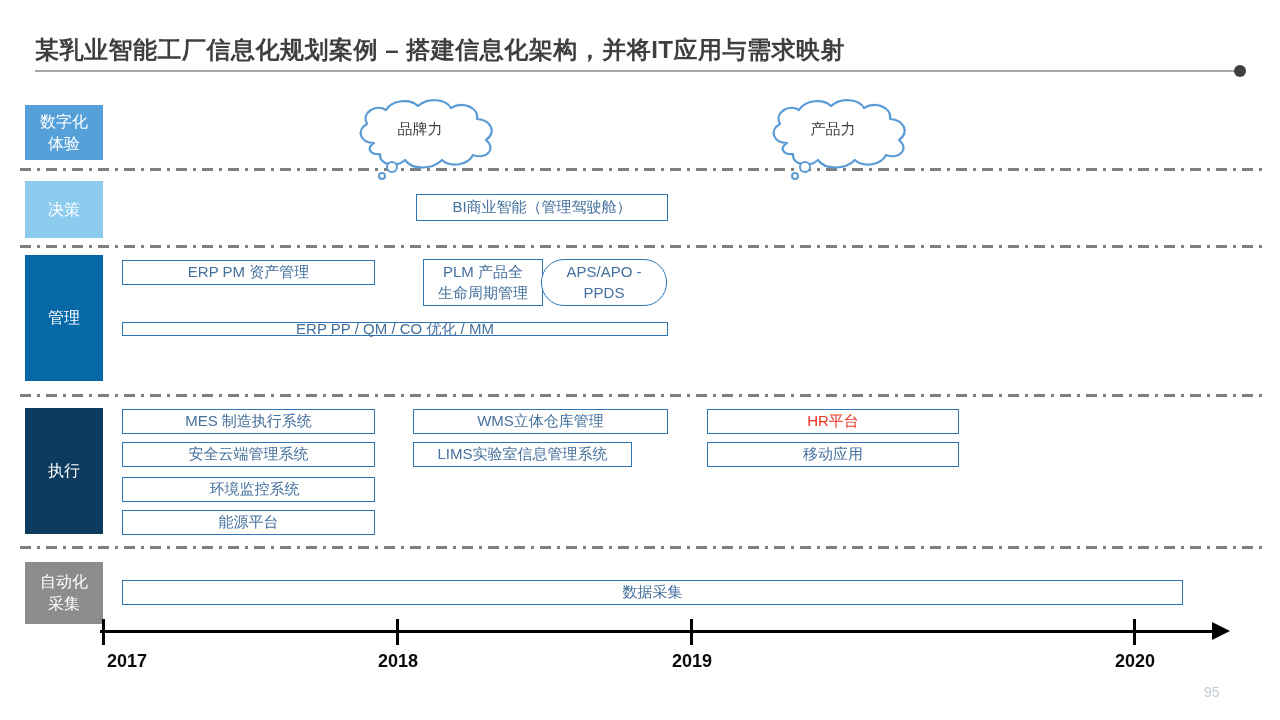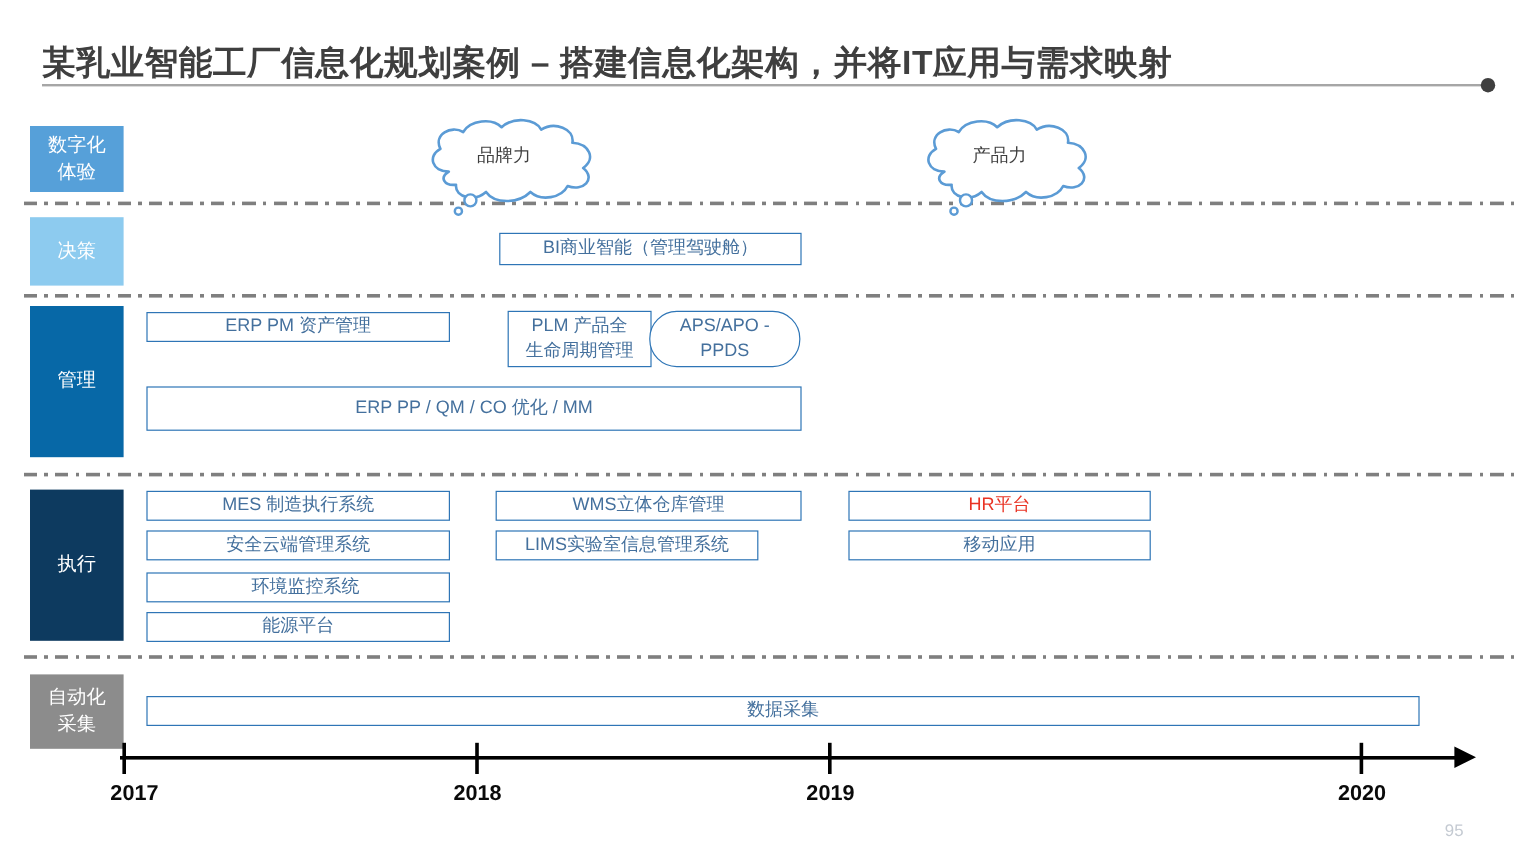--- a/index.html
+++ b/index.html
@@ -2,21 +2,21 @@
 <html><head>
 <meta charset="utf-8">
 <style>
   html,body{margin:0;padding:0;background:#e9e9e9;}
   .slide{
     position:relative;width:1280px;height:720px;background:#ffffff;
     font-family:"Liberation Sans","DejaVu Sans",sans-serif;overflow:hidden;
   }
   
   .title{
-    position:absolute;left:35px;top:34px;font-size:28px;font-weight:700;
+    position:absolute;left:35px;top:34px;font-size:24px;font-weight:700;
     color:#3F3F3F;letter-spacing:.5px;white-space:nowrap;
   }
   .title-line{position:absolute;left:35px;top:70px;width:1203px;height:2px;background:#A6A6A6;}
   .title-dot{position:absolute;left:1234px;top:65px;width:12px;height:12px;border-radius:50%;background:#3F3F3F;}
   
   .lane{
     position:absolute;left:25px;width:78px;color:#ffffff;font-size:16px;line-height:1.35;
     display:flex;align-items:center;justify-content:center;text-align:center;white-space:pre-line;
   }
   .lane-digital{top:105px;height:55px;background:#56A0D9;}
@@ -44,21 +44,21 @@
   
   .box{
     position:absolute;box-sizing:border-box;background:#ffffff;
     border:1.5px solid #2E75B6;color:#44709D;font-size:15px;line-height:1.35;
     display:flex;align-items:center;justify-content:center;text-align:center;white-space:pre-line;
   }
   .b-bi{left:416px;top:194px;width:252px;height:27px;}
   .b-erp-pm{left:122px;top:260px;width:253px;height:25px;}
   .b-plm{left:423px;top:259px;width:120px;height:47px;}
   .b-aps{left:541px;top:259px;width:126px;height:47px;border-radius:23px;}
-  .b-erp-pp{left:122px;top:322px;width:546px;height:37px;}
+  .b-erp-pp{left:122px;top:322px;width:546px;height:14px;}
   .b-integration{left:122px;top:356px;width:1061px;height:25px;}
   .b-mes{left:122px;top:409px;width:253px;height:25px;}
   .b-wms{left:413px;top:409px;width:255px;height:25px;}
   .b-hr{left:707px;top:409px;width:252px;height:25px;}
   .b-security{left:122px;top:442px;width:253px;height:25px;}
   .b-lims{left:413px;top:442px;width:219px;height:25px;}
   .b-mobile{left:707px;top:442px;width:252px;height:25px;}
   .b-env{left:122px;top:477px;width:253px;height:25px;padding-left:12px;}
   .b-energy{left:122px;top:510px;width:253px;height:25px;}
   .b-data{left:122px;top:580px;width:1061px;height:25px;}
@@ -67,21 +67,21 @@
   .tl-arrow{
     position:absolute;left:1212px;top:622px;width:0;height:0;
     border-left:18px solid #000000;border-top:9.5px solid transparent;border-bottom:9.5px solid transparent;
   }
   .tick{position:absolute;top:619px;width:3px;height:26px;background:#000000;}
   .tick1{left:102px;} .tick2{left:396px;} .tick3{left:690px;} .tick4{left:1133px;}
   .year{
     position:absolute;top:651px;width:70px;text-align:center;
     font-size:18px;font-weight:700;color:#0a0a0a;
   }
-  .year1{left:77px;} .year2{left:363px;} .year3{left:657px;} .year4{left:1100px;}
+  .year1{left:77px;text-align:right;} .year2{left:363px;} .year3{left:657px;} .year4{left:1100px;}
   
   .page-num{position:absolute;left:1204px;top:684px;font-size:14px;color:#C4CAD2;}
 </style>
 </head>
 <body>
 
 <div class="slide">
 
   <div class="title">某乳业智能工厂信息化规划案例 – 搭建信息化架构，并将IT应用与需求映射</div>
   <div class="title-line"></div>

